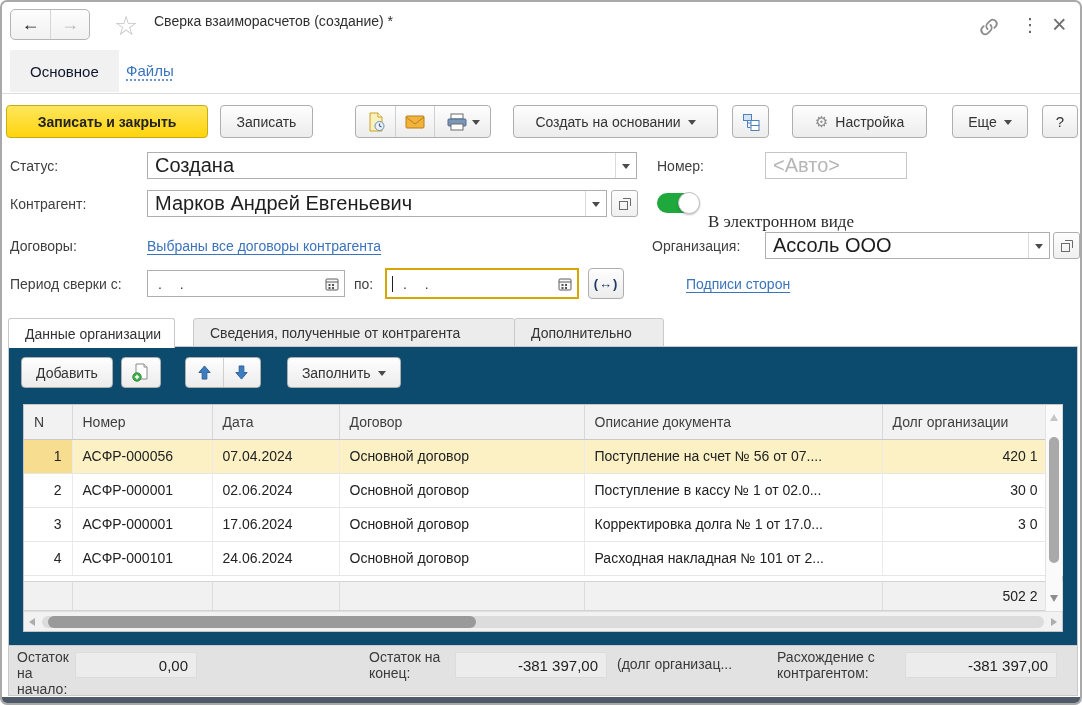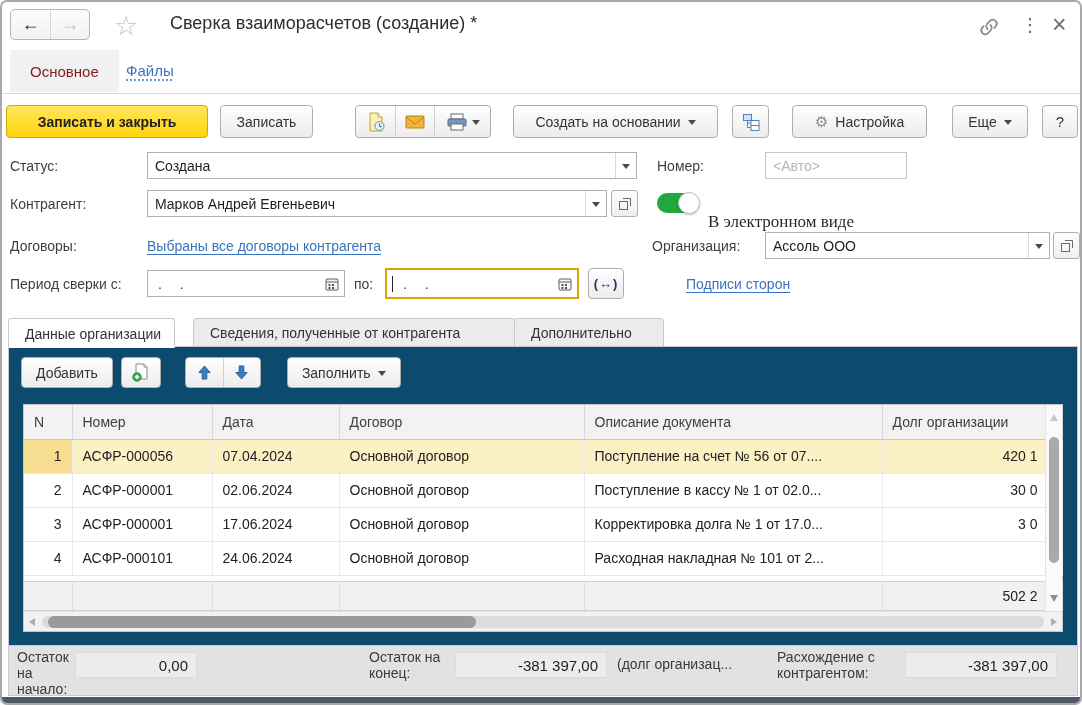--- a/index.html
+++ b/index.html
@@ -9,29 +9,29 @@
 
   
   .titlebar { position:absolute; left:0; top:0; width:100%; height:46px; }
   .hist-group { position:absolute; left:8px; top:7px; display:flex; height:31px;
                 border:1px solid #B5B5B5; border-radius:5px; overflow:hidden; background:linear-gradient(#FDFDFD,#F1F1F1); }
   .hist { width:39px; display:flex; align-items:center; justify-content:center;
           font-size:18px; font-weight:bold; border:none; background:transparent; cursor:pointer; }
   .hist.back { color:#222; }
   .hist.fwd  { color:#BCBCBC; border-left:1px solid #D6D6D6; }
   .star { position:absolute; left:112px; top:8px; font-size:27px; color:#C4C4C4; cursor:pointer; }
-  .title { position:absolute; left:168px; top:11px; font-size:18px; font-weight:400; color:#2E2E2E; white-space:nowrap;text-align:right; }
+  .title { position:absolute; left:152px; top:11px; font-size:14px; font-weight:400; color:#2E2E2E; white-space:nowrap;text-align:right; }
   .chain-icon { position:absolute; left:975px; top:13px; width:24px; height:24px; cursor:pointer; }
   .kebab { position:absolute; left:1019px; top:12px; font-size:18px; color:#5F5F5F; cursor:pointer; letter-spacing:0; }
   .close-x { position:absolute; left:1050px; top:8px; font-size:25px; color:#707070; cursor:pointer; }
 
   
   .navrow { position:absolute; left:0; top:46px; width:100%; height:46px; border-bottom:1px solid #DCDCDC; }
   .main-tab { position:absolute; top:2px; height:42px; display:flex; align-items:center; padding:0 20px; font-size:15px; }
-  .main-tab.active { left:8px; background:#F1F1F1; color:#7f1d1d; }
+  .main-tab.active { left:8px; background:#F1F1F1; color:#0f172a; }
   .file-link { position:absolute; left:124px; top:14px; font-size:15px; color:#3B74BC;
                text-decoration:underline dotted; text-underline-offset:4px; cursor:pointer; }
 
   
   .btn { display:inline-flex; align-items:center; justify-content:center; gap:7px; height:33px;
          background:linear-gradient(#FEFEFE,#ECECEC); border:1px solid #AEAEAE; border-radius:4px;
          font-size:14px; color:#333; padding:0 13px; cursor:pointer; position:absolute; top:103px; white-space:nowrap; }
   .btn-primary { left:4px; width:202px; background:linear-gradient(#FFE65C,#FFD40D); border-color:#C8AC13; font-weight:bold; color:#222; }
   .btn-save { left:218px; width:93px; }
   .iconbar { position:absolute; left:353px; top:103px; display:flex; height:33px; border:1px solid #AEAEAE;
@@ -43,21 +43,21 @@
   .btn-structure { left:730px; width:37px; padding:0; }
   .btn-settings { left:790px; width:135px; }
   .btn-more { left:950px; width:76px; }
   .btn-help { left:1040px; width:36px; font-size:15px; }
   .caret { width:0; height:0; border-left:4px solid transparent; border-right:4px solid transparent; border-top:5px solid #4A4A4A; margin-top:2px; }
   .gear { font-size:15px; color:#8A8A8A; }
 
   
   .flabel { position:absolute; font-size:14px; color:#3F3F3F; white-space:nowrap; }
   .input { position:absolute; height:27px; border:1px solid #AFAFAF; background:#fff;
-           display:flex; align-items:center; font-size:14px; color:#1E1E1E; padding-left:7px; }
+           display:flex; align-items:center; font-size:20px; color:#1E1E1E; padding-left:7px; }
   .input .val { flex:1; white-space:nowrap; overflow:hidden; }
   .input .dd { width:21px; height:100%; display:flex; align-items:center; justify-content:center;
                border-left:1px solid #DADADA; cursor:pointer; }
   .input.ph .val { color:#B6B6B6; }
   .open-btn { position:absolute; width:27px; height:27px; border:1px solid #AFAFAF; border-radius:3px;
               background:linear-gradient(#FDFDFD,#F0F0F0); display:flex; align-items:center; justify-content:center; cursor:pointer; }
   .toggle { position:absolute; width:42px; height:20px; border-radius:10px; background:#1FA83C; cursor:pointer; }
   .toggle .knob { position:absolute; right:-1px; top:-1px; width:22px; height:22px; border-radius:50%;
                   background:#fff; border:1px solid #C2C2C2; box-shadow:0 1px 2px rgba(0,0,0,.25); }
   .link { font-size:14px; color:#3B74BC; text-decoration:underline; text-underline-offset:3px; cursor:pointer; position:absolute; white-space:nowrap; }

